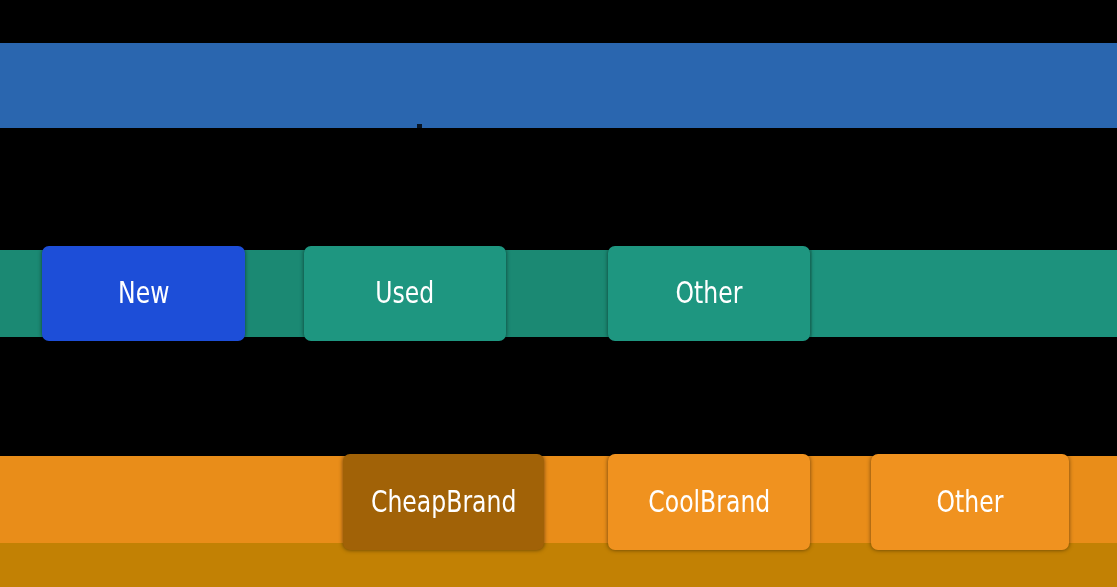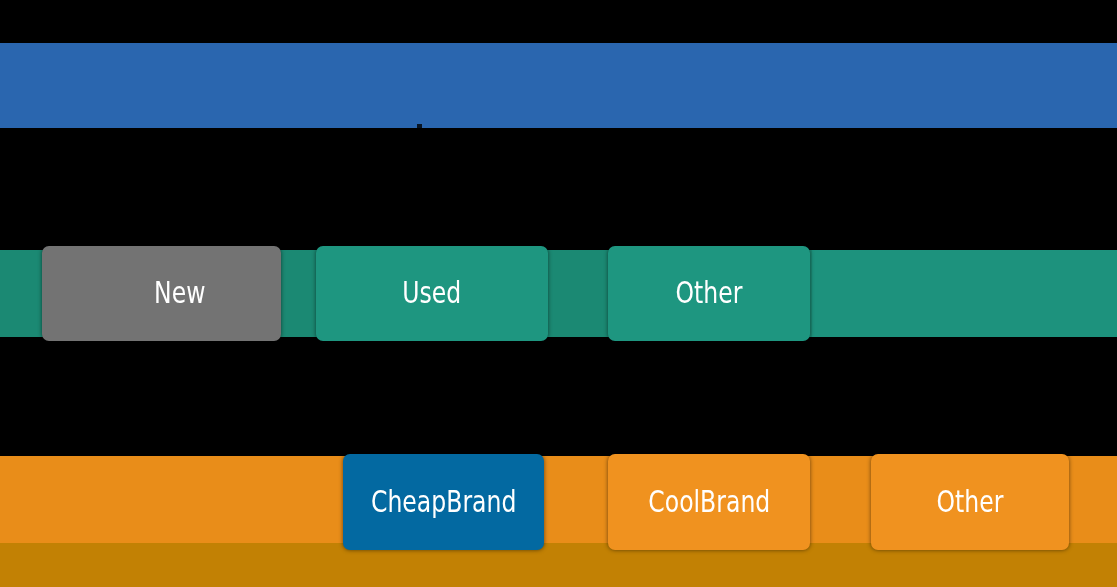--- a/index.html
+++ b/index.html
@@ -34,21 +34,21 @@
     box-shadow: 0 0 4px rgba(0,0,0,0.55);
     display: flex;
     align-items: center;
     justify-content: center;
   }
   .node.lvl0 { top: 42px;  height: 88px; }
   .node.lvl1 { top: 246px; height: 95px; }
   .node.lvl2 { top: 454px; height: 96px; }
   .node-root      { left: 320px; width: 200px; }
   .node-new       { left: 42px;  width: 203px; }
-  .node-used      { left: 316px; width: 232px; }
+  .node-used      { left: 304px; width: 202px; }
   .node-other-mid { left: 608px; width: 202px; }
   .node-cheap     { left: 343px; width: 201px; }
   .node-cool      { left: 608px; width: 202px; justify-content: center; }
   .node-other-bot { left: 871px; width: 198px; }
   .node-label {
     color: #ffffff;
     font-size: 31px;
     line-height: 1;
     white-space: nowrap;
     transform: scaleX(0.76);
@@ -68,34 +68,34 @@
 <body>
 
 <div class="stage">
 
   <div class="bar blue" style="background-color: rgb(42, 102, 175);"></div>
   <div class="tick tick-root"></div>
 
   <div class="bar teal" style="background-color: rgb(27, 137, 115);"></div>
   <div class="seg teal-right" style="background-color: rgb(29, 146, 125);"></div>
   <div class="tick tick-teal"></div>
-  <div class="node lvl1 node-new" style="background-color: #737373; padding-left: 36px;">
+  <div class="node lvl1 node-new" style="background-color: #1d4ed8;">
     <span class="node-label">New</span>
   </div>
   <div class="node lvl1 node-used" style="background-color: rgb(30, 150, 128);">
     <span class="node-label">Used</span>
   </div>
   <div class="node lvl1 node-other-mid" style="background-color: rgb(30, 150, 128);">
     <span class="node-label">Other</span>
   </div>
 
   <div class="bar orange" style="background-color: rgb(233, 141, 25);"></div>
   <div class="strip" style="background-color: rgb(194, 129, 4);"></div>
   <div class="tick tick-orng"></div>
-  <div class="node lvl2 node-cheap" style="background-color: #0369a1; text-align: right;">
+  <div class="node lvl2 node-cheap" style="background-color: #a16207; text-align: right;">
     <span class="node-label">CheapBrand</span>
   </div>
   <div class="node lvl2 node-cool" style="background-color: rgb(240, 146, 31);">
     <span class="node-label">CoolBrand</span>
   </div>
   <div class="node lvl2 node-other-bot" style="background-color: rgb(240, 146, 31);">
     <span class="node-label">Other</span>
   </div>
 
 </div>

